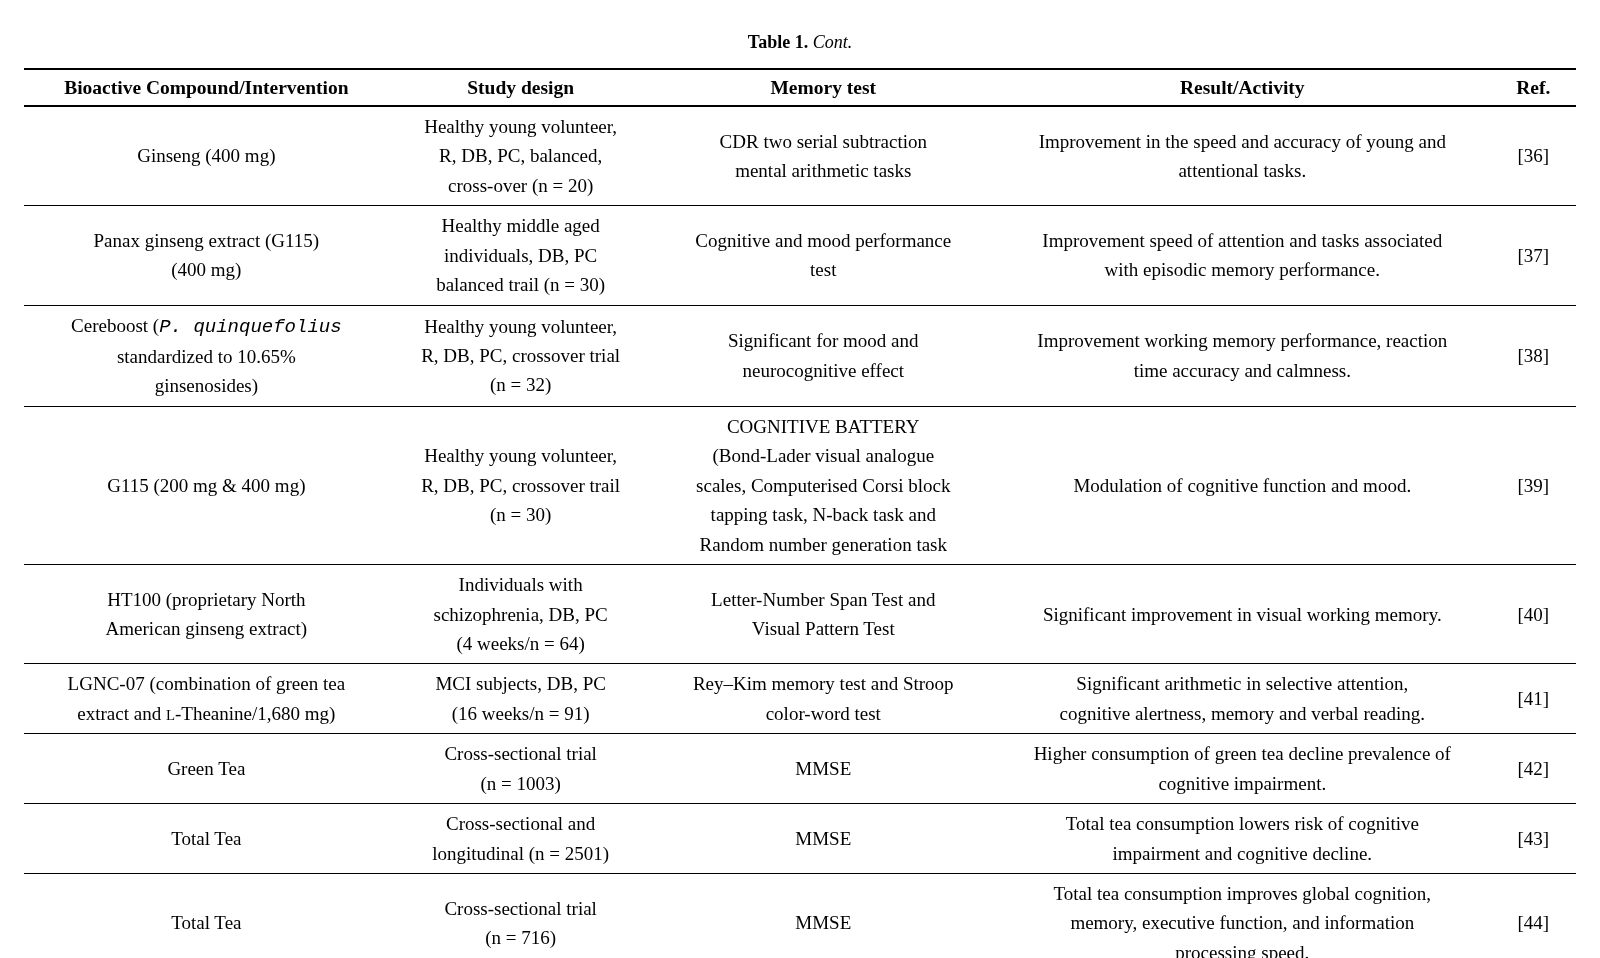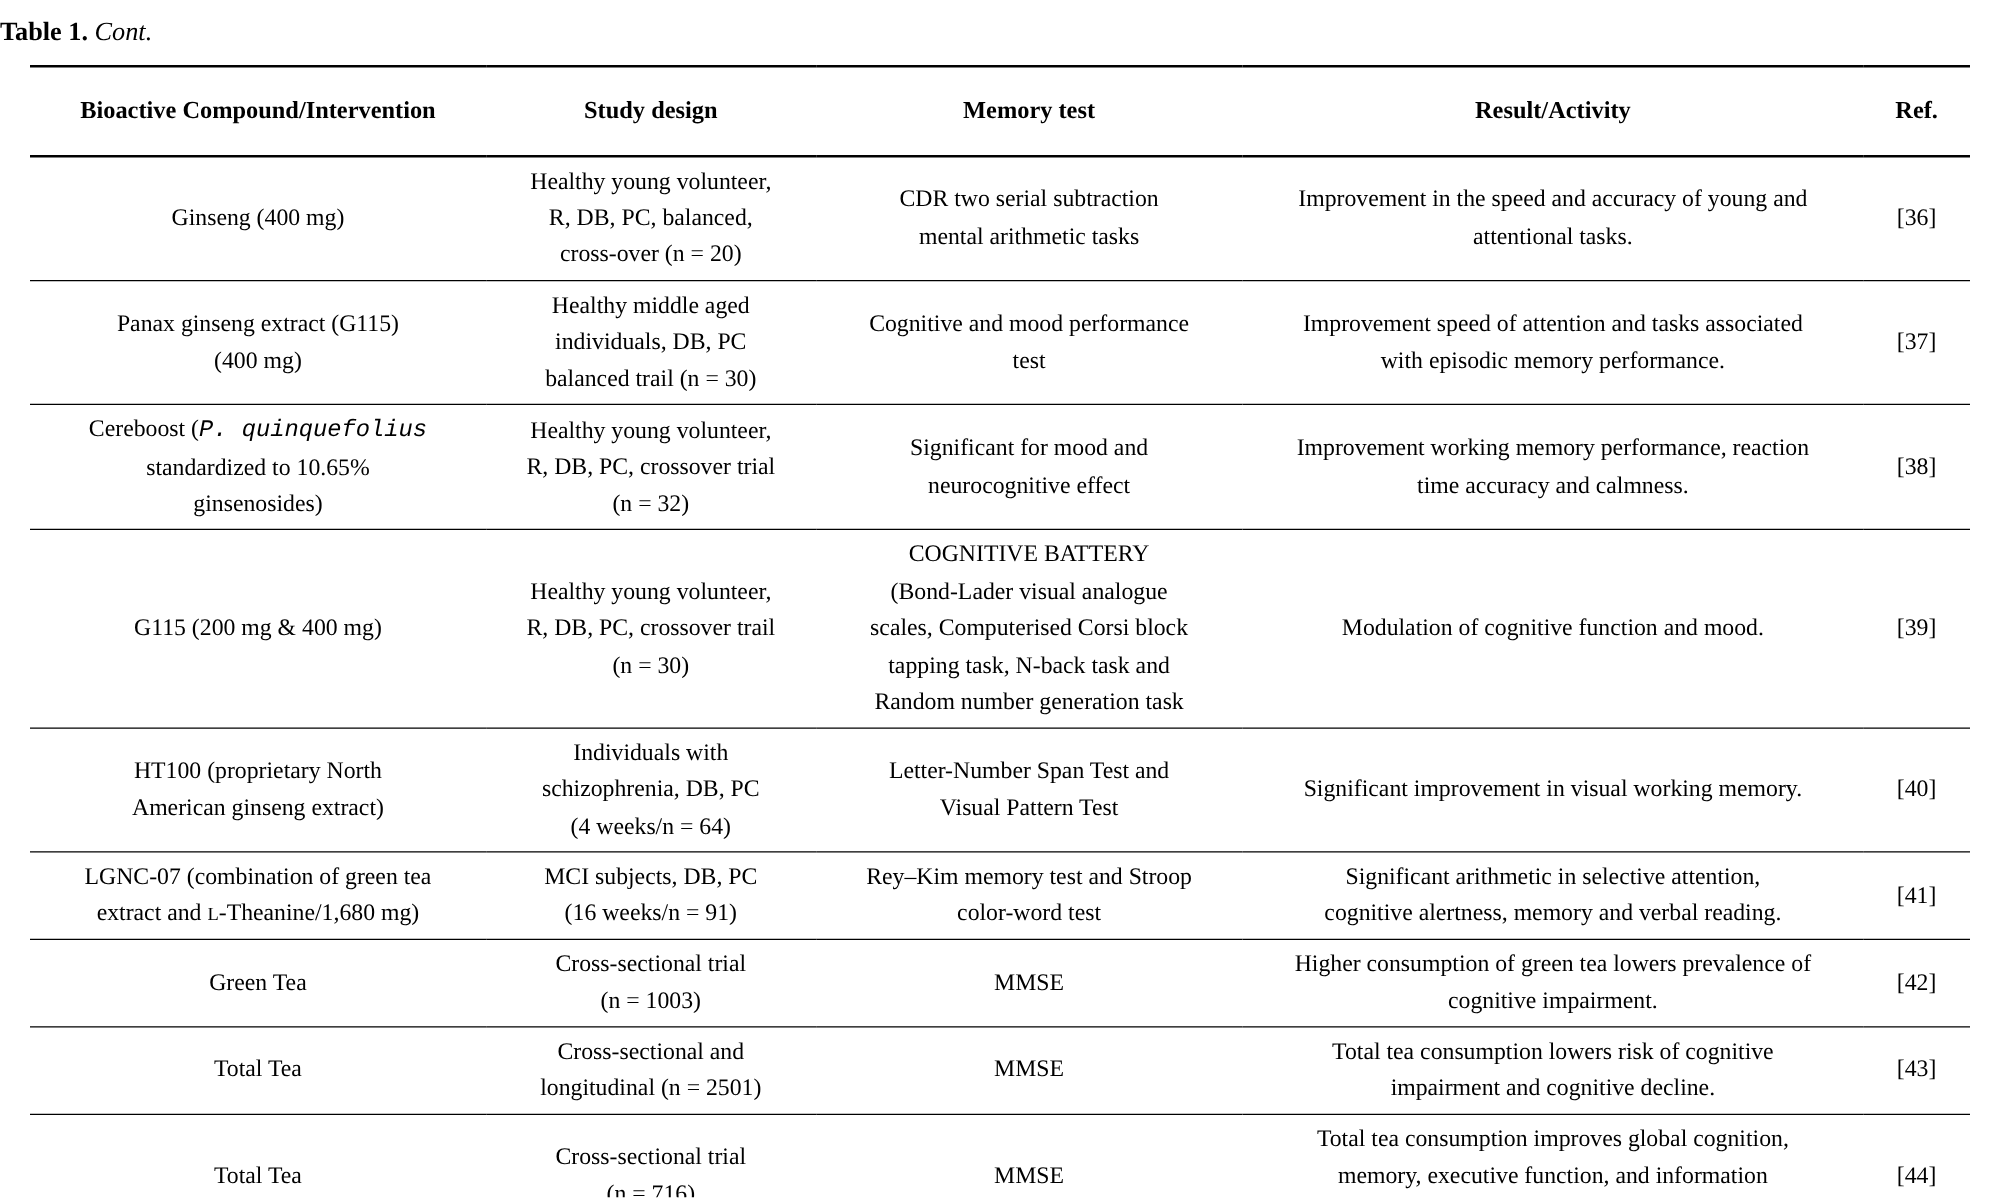--- a/index.html
+++ b/index.html
@@ -11,42 +11,43 @@
     font-family: "Liberation Serif", "DejaVu Serif", serif;
     color: #000;
   }
   .page {
     width: 1600px;
     height: 958px;
     overflow: hidden;
     background: #fff;
   }
   .caption {
-    margin-top: 13px;
-    font-size: 21px;
+    text-align: center;
+    margin-top: 32px;
+    font-size: 18px;
     line-height: 1.2;
   }
   .caption .cap-label { font-weight: bold; }
   .caption .cap-suffix { font-style: italic; }
   table.paper-table {
     width: 1552px;
     margin: 14px auto 0 auto;
     border-collapse: collapse;
     border-top: 2.5px solid #000;
     border-bottom: 2.5px solid #000;
     font-size: 19px;
   }
   table.paper-table thead tr {
     border-bottom: 2px solid #000;
   }
   table.paper-table th {
     font-weight: bold;
     font-size: 19.5px;
     text-align: center;
-    padding: 22px 8px;
+    padding: 5px 8px;
     line-height: 1.3;
   }
   table.paper-table tbody tr {
     border-bottom: 1.2px solid #000;
   }
   table.paper-table tbody tr:last-child {
     border-bottom: none;
   }
   table.paper-table td {
     text-align: center;
@@ -160,21 +161,21 @@
 color-word test</td>
           <td>Significant arithmetic in selective attention,
 cognitive alertness, memory and verbal reading.</td>
           <td>[41]</td>
         </tr>
         <tr>
           <td>Green Tea</td>
           <td>Cross-sectional trial
 (n = 1003)</td>
           <td>MMSE</td>
-          <td>Higher consumption of green tea lowers prevalence of
+          <td>Higher consumption of green tea decline prevalence of
 cognitive impairment.</td>
           <td>[42]</td>
         </tr>
         <tr>
           <td>Total Tea</td>
           <td>Cross-sectional and
 longitudinal (n = 2501)</td>
           <td>MMSE</td>
           <td>Total tea consumption lowers risk of cognitive
 impairment and cognitive decline.</td>

